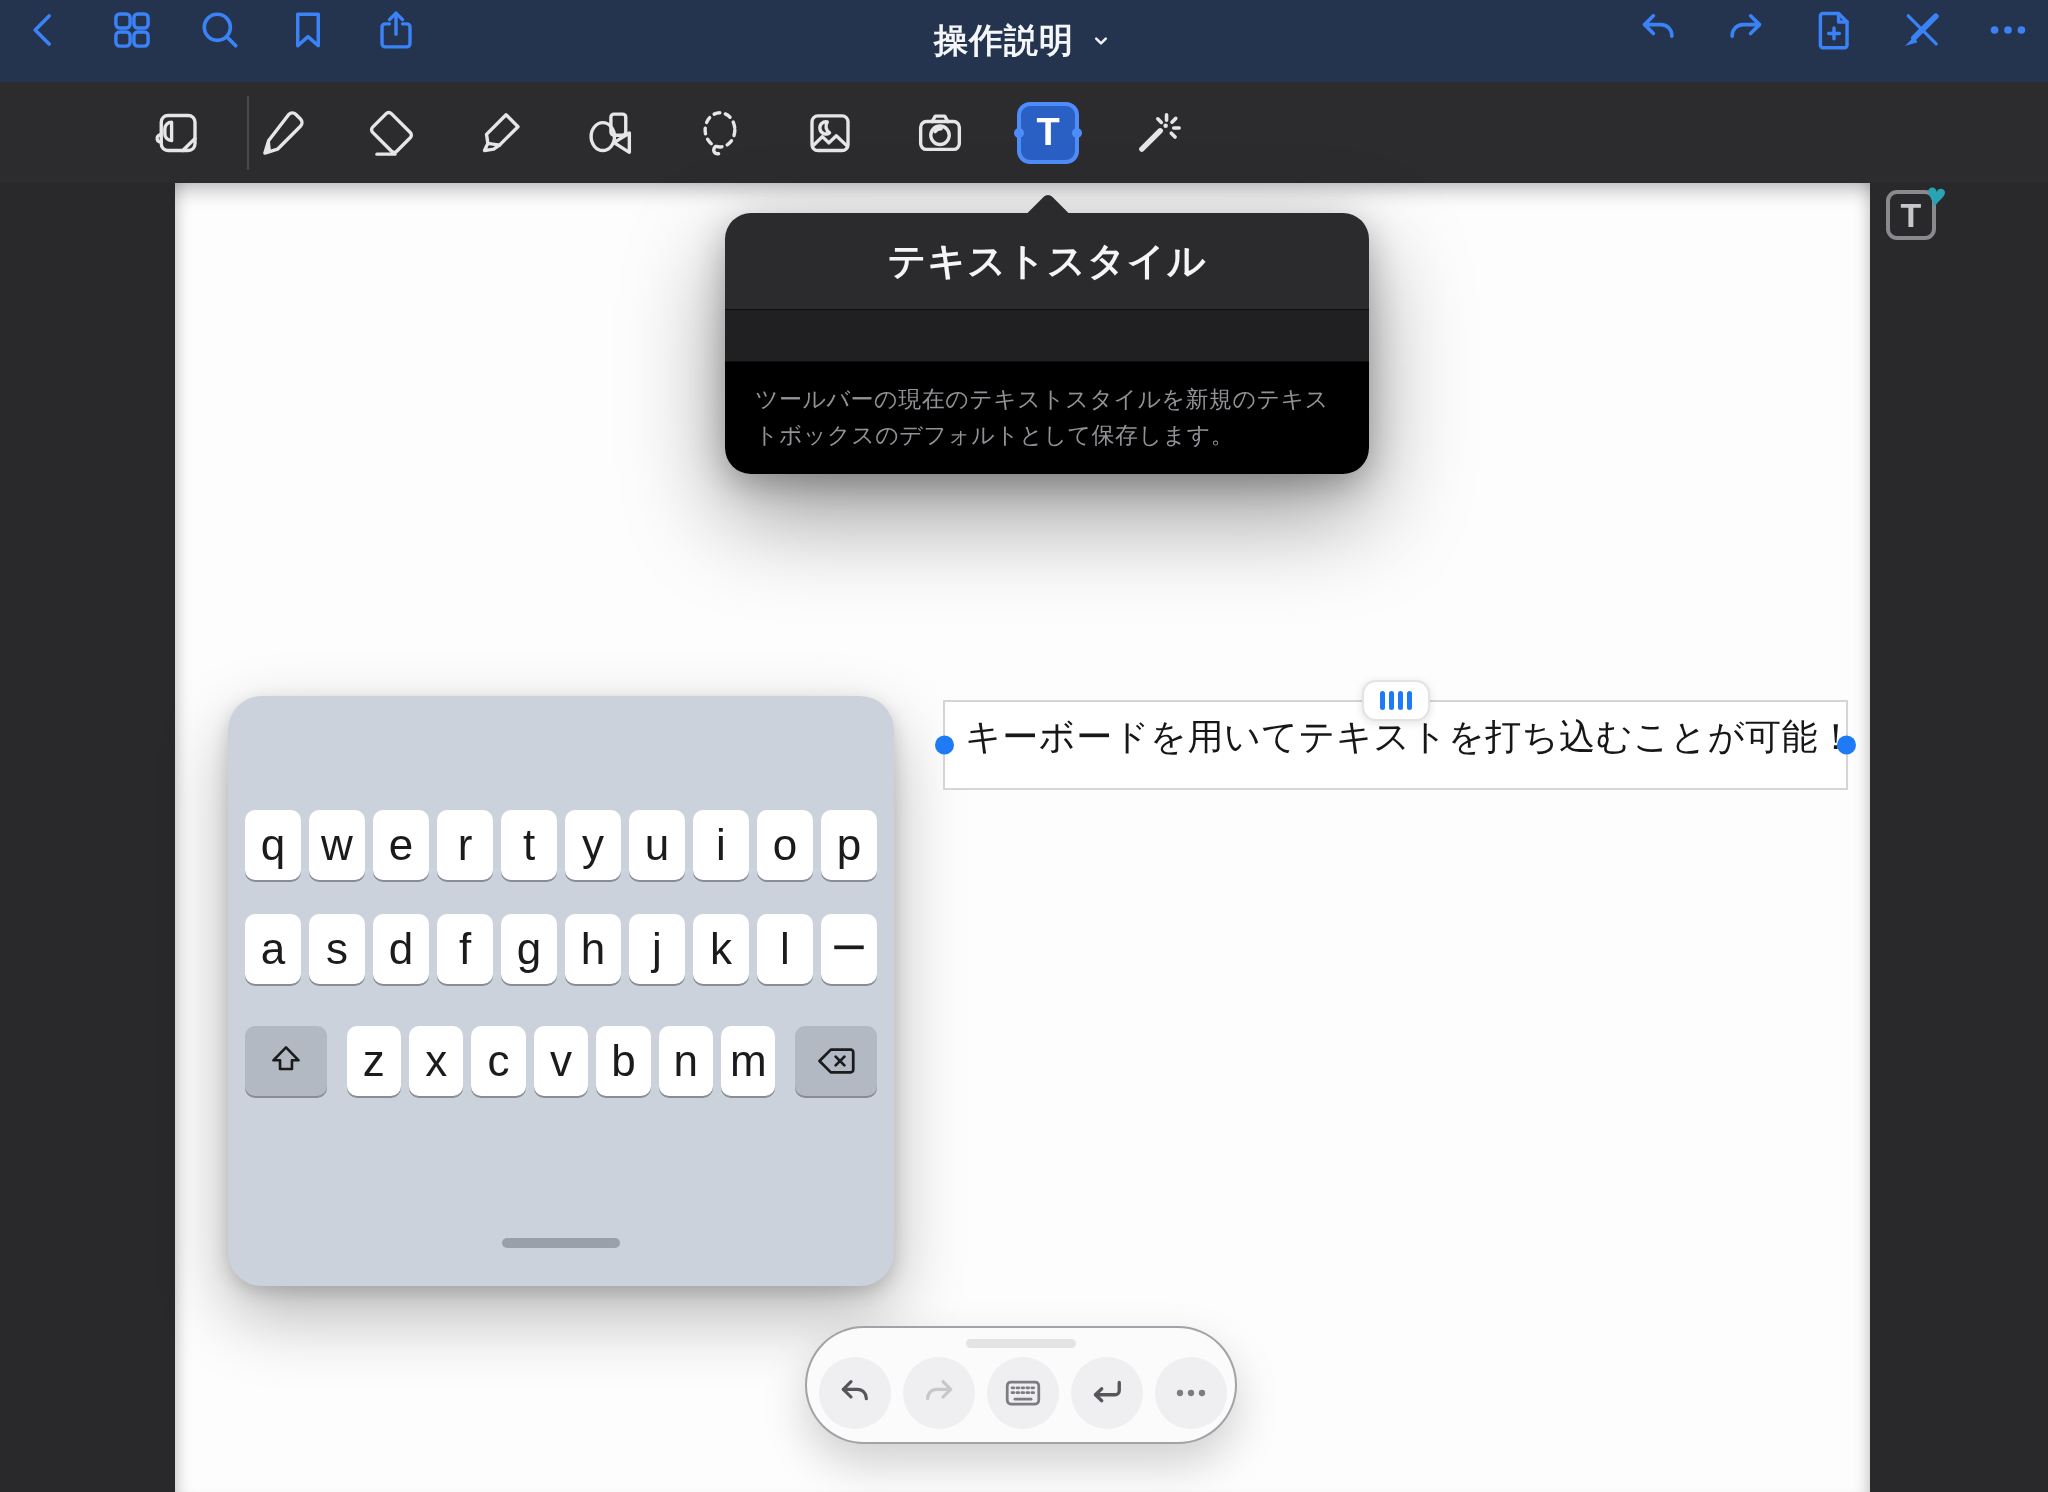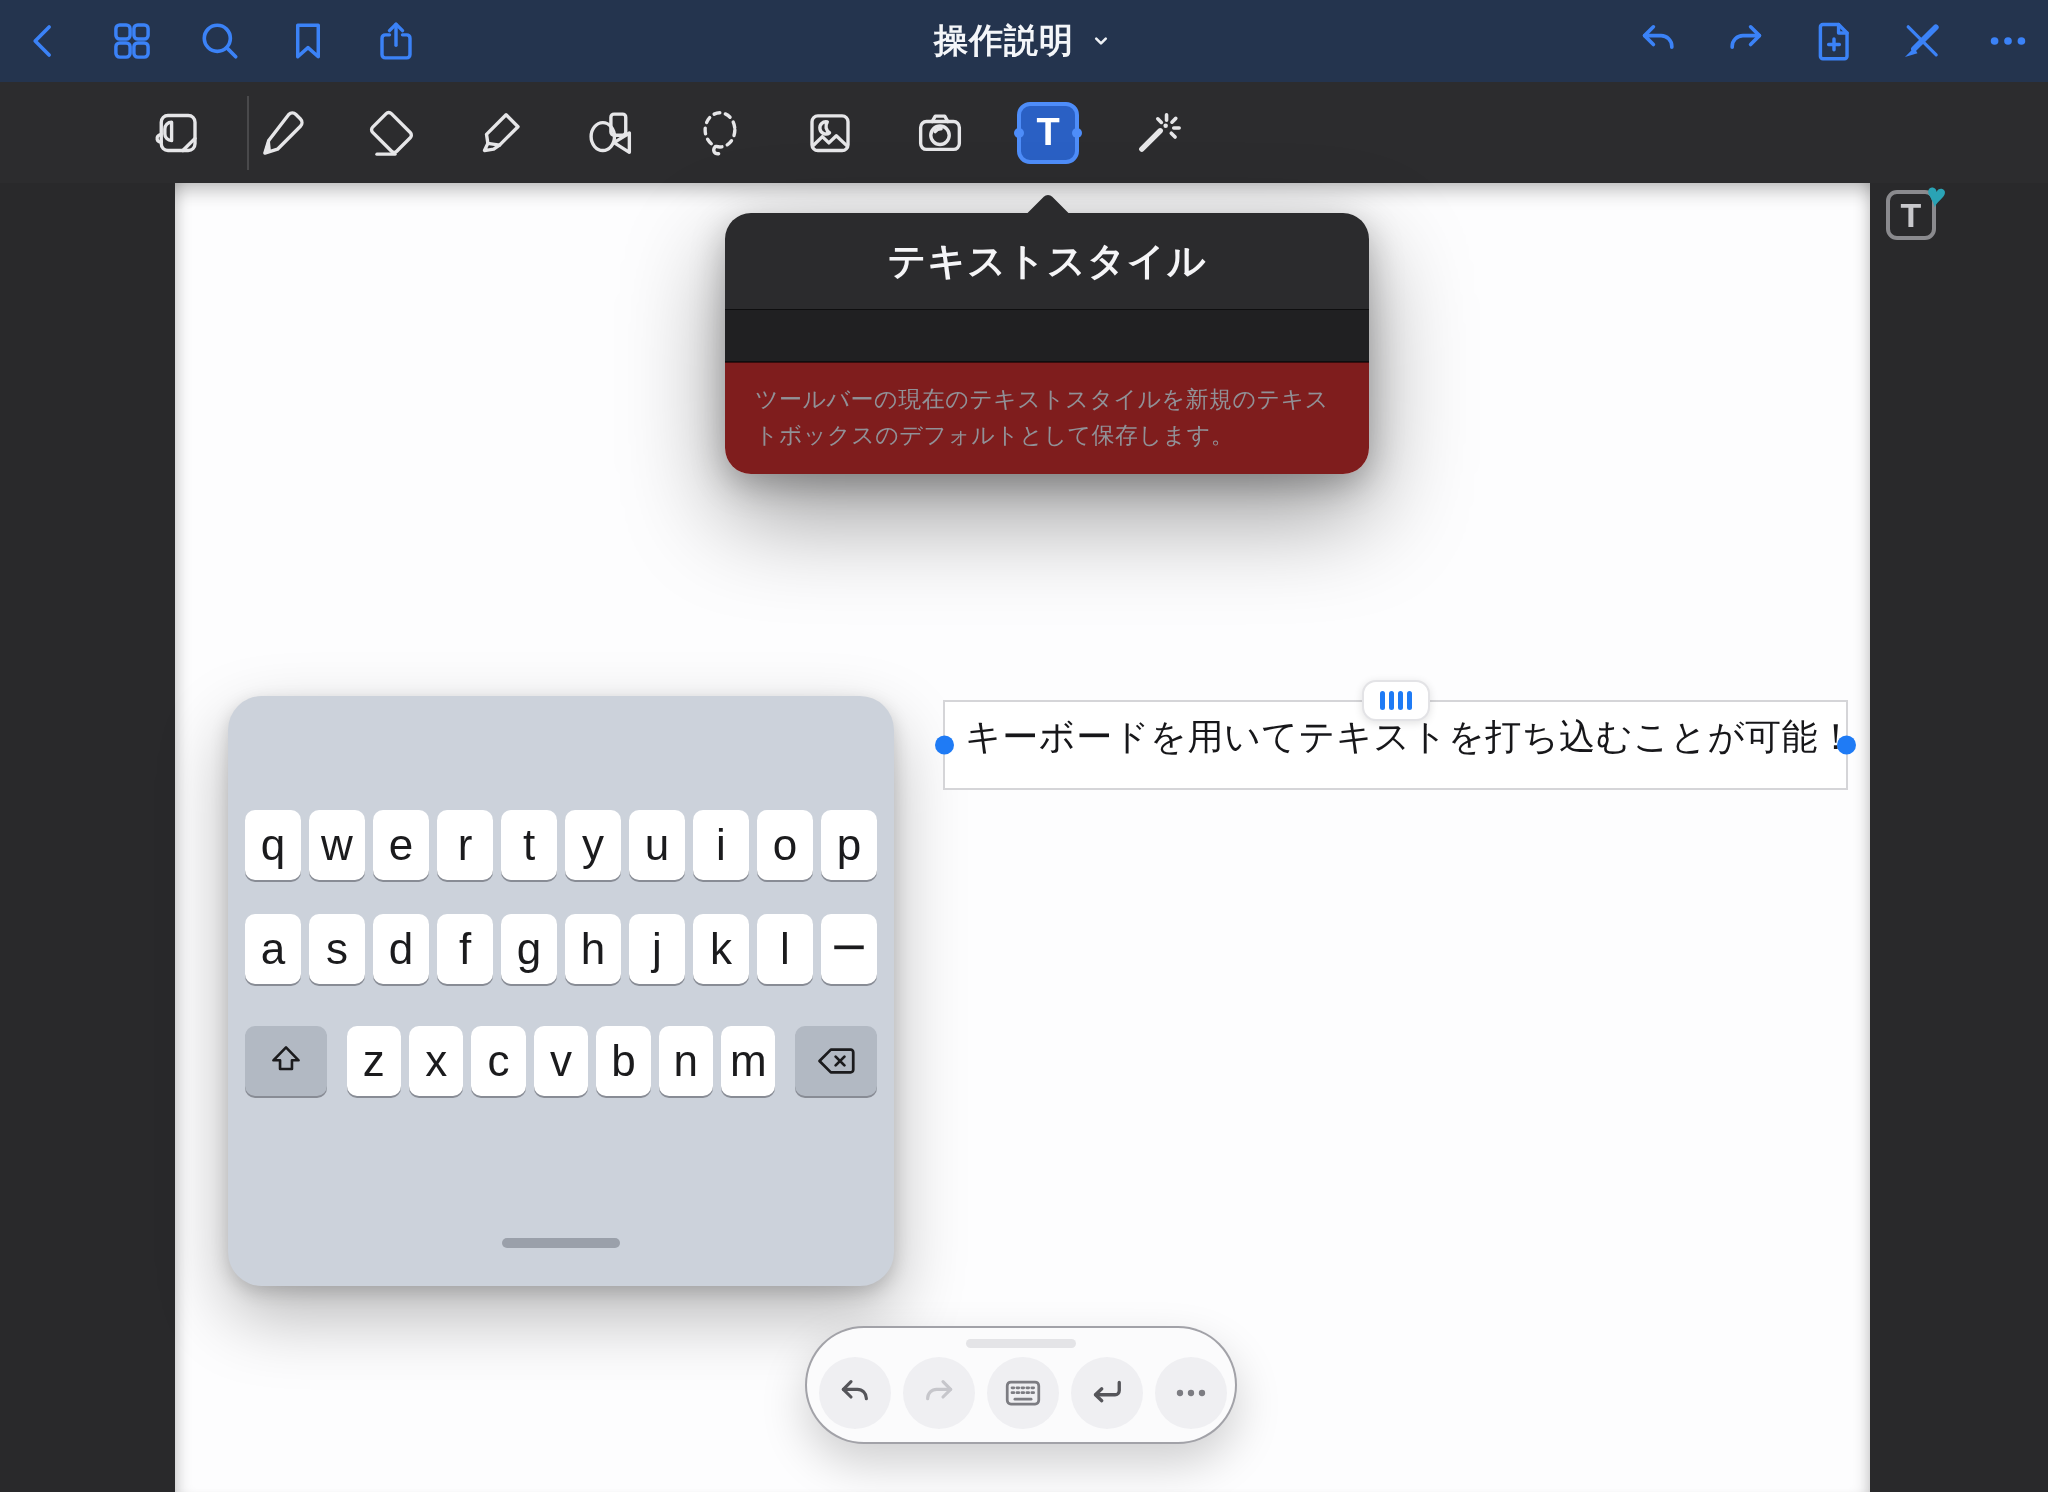--- a/index.html
+++ b/index.html
@@ -2,21 +2,21 @@
 <html><head>
 <meta charset="utf-8">
 <style>
   html,body{margin:0;padding:0;background:#1a1a1c;}
   *{box-sizing:border-box;font-family:"Liberation Sans","DejaVu Sans",sans-serif;}
   #app{position:relative;width:2048px;height:1492px;overflow:hidden;background:#29292b;}
   .abs{position:absolute;}
   svg{display:block;}
 
   
-  #navbar{left:0;top:0;width:2048px;height:82px;background:#24344e;display:flex;align-items:center;}
+  #navbar{left:0;top:0;width:2048px;height:82px;background:#24344e;display:flex;align-items:flex-start;}
   .navbtn{width:60px;height:60px;display:flex;align-items:center;justify-content:center;color:#3b82f7;flex:0 0 auto;}
   #nav-title-wrap{position:absolute;left:0;top:0;width:100%;height:82px;display:flex;align-items:center;justify-content:center;gap:14px;pointer-events:none;}
   #nav-title{color:#f4f6f9;font-size:34px;font-weight:700;letter-spacing:1px;}
 
   
   #toolbar{left:0;top:82px;width:2048px;height:101px;background:#2c2c2e;}
   .tool{position:absolute;top:50%;transform:translate(-50%,-50%);width:64px;height:64px;display:flex;align-items:center;justify-content:center;color:#e6e6e8;}
   .tdiv{position:absolute;left:247px;top:14px;width:2px;height:74px;background:#49494b;}
   #text-tool{position:absolute;left:1048px;top:50%;transform:translate(-50%,-50%);width:62px;height:62px;background:#2a60c4;border:4px solid #4e8df9;border-radius:13px;display:flex;align-items:center;justify-content:center;color:#fff;font-size:38px;font-weight:700;}
   .tt-dot{position:absolute;top:50%;width:10px;height:10px;border-radius:50%;background:#4e8df9;transform:translateY(-50%);}
@@ -34,21 +34,21 @@
   #page{left:175px;top:183px;width:1695px;height:1309px;background:#fdfdfe;
         box-shadow:inset 0 18px 20px -12px rgba(0,0,0,.28), inset 14px 0 16px -12px rgba(0,0,0,.20), inset -14px 0 16px -12px rgba(0,0,0,.20);}
 
   
   #popover{left:725px;top:213px;width:644px;border-radius:26px;overflow:visible;
            box-shadow:0 40px 100px rgba(0,0,0,.40),0 10px 34px rgba(0,0,0,.25);}
   #pop-arrow{position:absolute;left:305px;top:-13px;width:36px;height:36px;background:#2b2b2d;transform:rotate(45deg);border-radius:6px 0 0 0;}
   #pop-header{position:relative;height:96px;background:#2b2b2d;border-radius:26px 26px 0 0;display:flex;align-items:center;justify-content:center;color:#f5f5f7;font-size:38px;font-weight:700;letter-spacing:1px;}
   #pop-band{height:53px;background:#202022;border-top:1px solid rgba(0,0,0,.55);border-bottom:1px solid rgba(0,0,0,.55);}
   #pop-save{height:88px;background:#323237;display:flex;align-items:center;justify-content:center;color:#ebebed;font-size:35px;letter-spacing:1px;}
-  #pop-footer{height:112px;background:#7f1d1d;border-top:1px solid rgba(0,0,0,.55);border-radius:0 0 26px 26px;padding:18px 30px 0 30px;}
+  #pop-footer{height:112px;background:#000000;border-top:1px solid rgba(0,0,0,.55);border-radius:0 0 26px 26px;padding:18px 30px 0 30px;}
   #pop-desc{color:#919197;font-size:23px;line-height:36px;width:590px;letter-spacing:.5px;}
 
   
   #textbox{left:943px;top:700px;width:905px;height:90px;background:#fff;border:2px solid #d5d5d8;}
   #textbox-text{position:absolute;left:20px;top:11px;font-size:36px;color:#17171a;letter-spacing:.5px;white-space:nowrap;}
   .handle-dot{position:absolute;top:50%;width:19px;height:19px;border-radius:50%;background:#1f7bf5;transform:translateY(-50%);}
   #drag-pill{position:absolute;left:50%;top:-22px;transform:translateX(-50%);width:68px;height:41px;background:#fff;border:2px solid #e3e3e6;border-radius:14px;box-shadow:0 2px 8px rgba(0,0,0,.12);display:flex;align-items:center;justify-content:center;gap:4px;}
   .pill-bar{width:5px;height:19px;border-radius:2.5px;background:#1f7bf5;}
 
   

